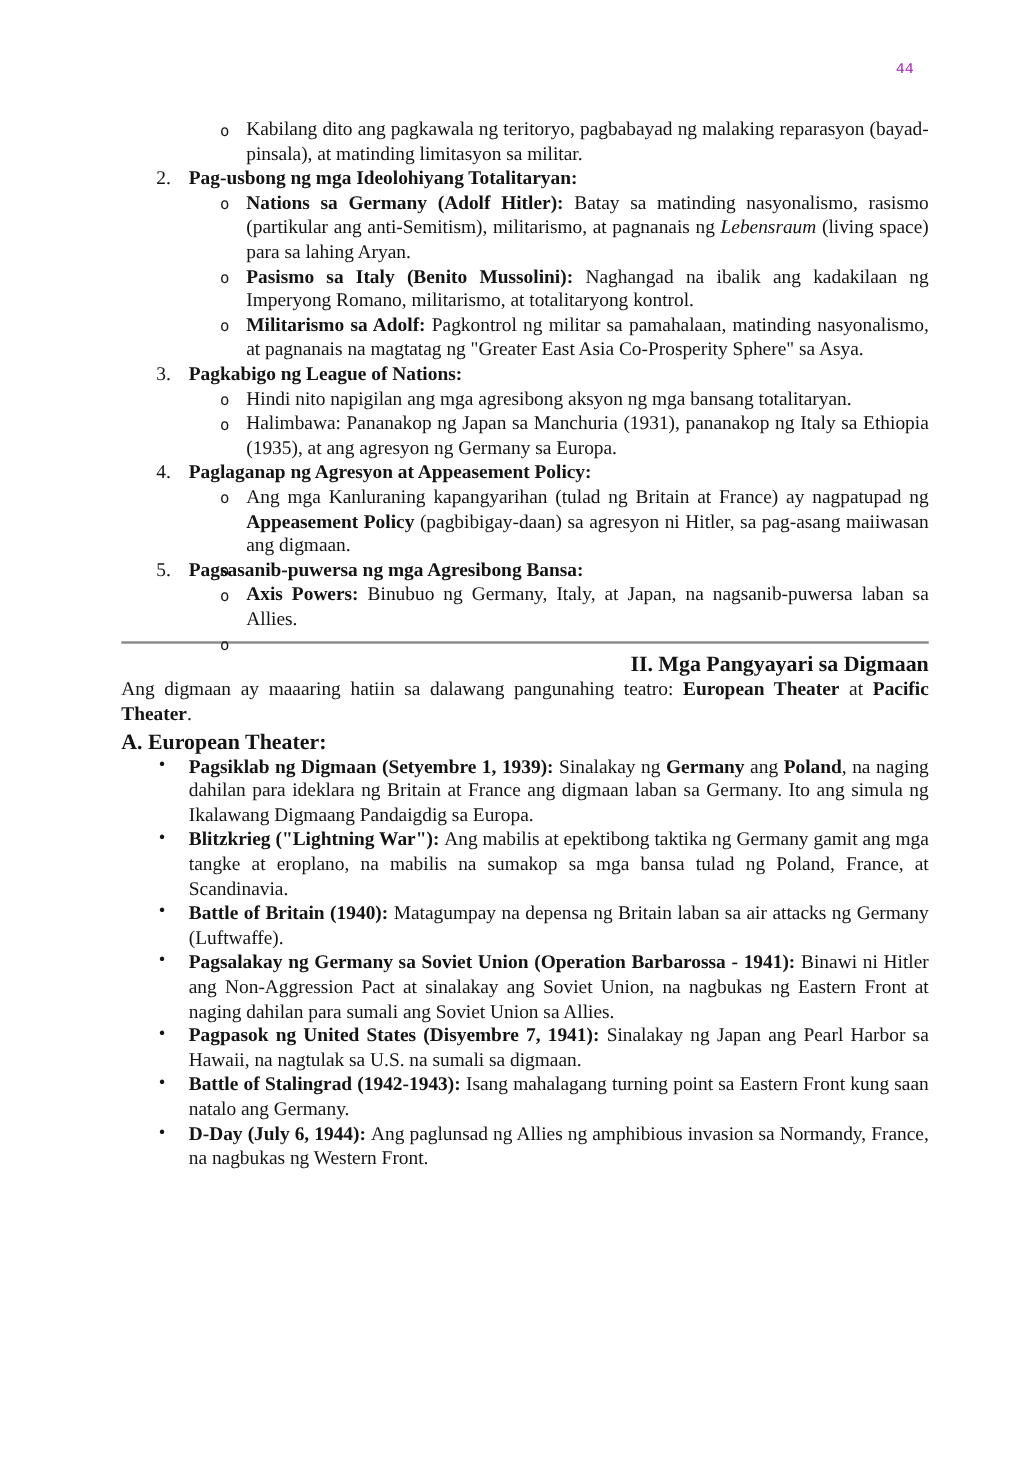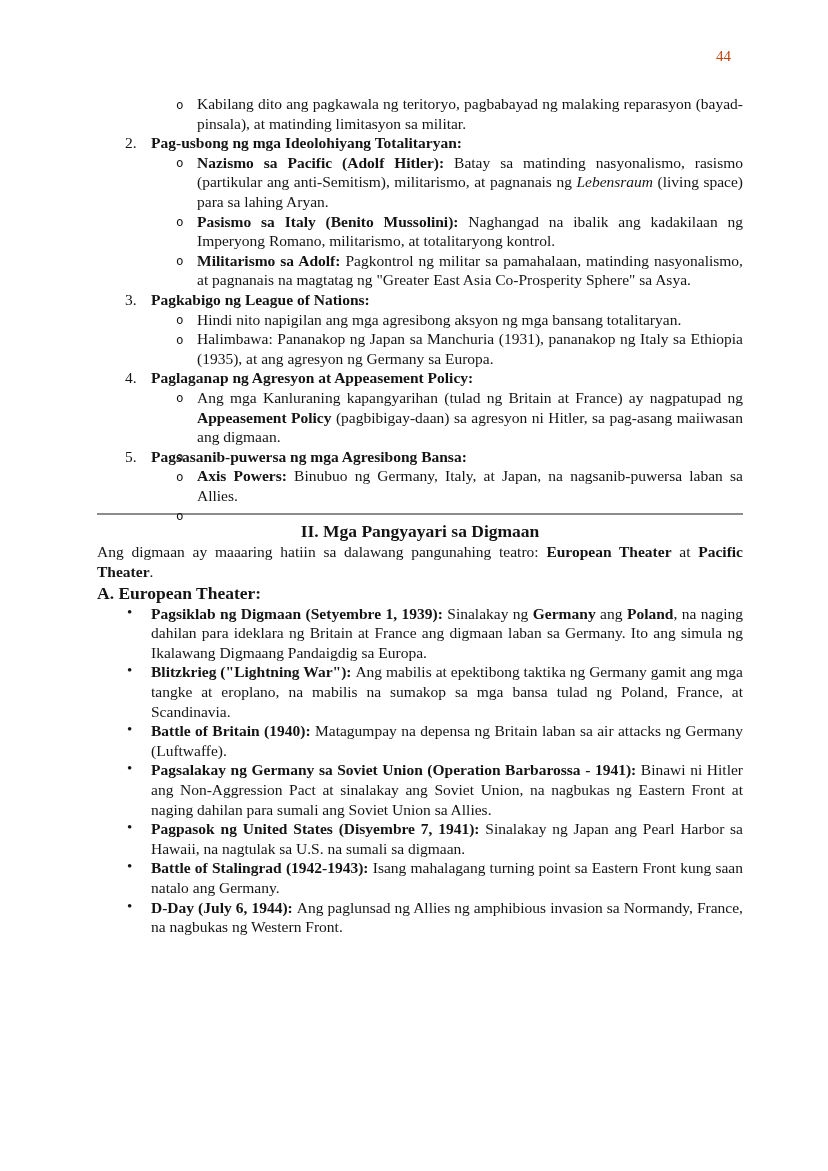--- a/index.html
+++ b/index.html
@@ -10,23 +10,23 @@
     position: relative;
     width: 828px; height: 1171px;
     background: #ffffff;
     color: #141414;
     font-family: "Liberation Serif", serif;
     overflow: hidden;
   }
   .page-number {
     position: absolute;
     top: 48px; right: 97px;
-    font-family: Liberation Serif, serif;
-    font-size: 15px;
-    color: #c2410c;
+    font-family: Liberation Mono, monospace;
+    font-size: 12px;
+    color: #a21caf;
   }
   .content {
     position: absolute;
     left: 97px; top: 94px;
     width: 646px;
     font-size: 15.5px;
     line-height: 19.6px;
     text-align: justify;
   }
   .li1 { position: relative; padding-left: 54px; }
@@ -47,21 +47,21 @@
   }
   .divider {
     border: none;
     border-top: 2.5px solid #8c8c8c;
     margin: 8px 0 5px 0;
   }
   .h2 {
     font-size: 17.5px;
     font-weight: bold;
     line-height: 22px;
-    text-align: center;
+    text-align: right;
   }
   .h3 {
     font-size: 17.5px;
     font-weight: bold;
     line-height: 22px;
     text-align: left;
   }
   .b { font-weight: bold; }
   .i { font-style: italic; }
 </style>
@@ -78,21 +78,21 @@
       <span class="circle-marker">o</span>
       <div><span>Kabilang dito ang pagkawala ng teritoryo, pagbabayad ng malaking reparasyon (bayad-pinsala), at matinding limitasyon sa militar.</span></div>
     </div>
 
     <div class="li1">
       <span class="num-marker">2.</span>
       <div class="li1-title">Pag-usbong ng mga Ideolohiyang Totalitaryan:</div>
     </div>
     <div class="li2">
       <span class="circle-marker">o</span>
-      <div><span class="b">Nazismo sa Pacific (Adolf Hitler): </span><span>Batay sa matinding nasyonalismo, rasismo (partikular ang anti-Semitism), militarismo, at pagnanais ng </span><span class="i">Lebensraum</span><span> (living space) para sa lahing Aryan.</span></div>
+      <div><span class="b">Nations sa Germany (Adolf Hitler): </span><span>Batay sa matinding nasyonalismo, rasismo (partikular ang anti-Semitism), militarismo, at pagnanais ng </span><span class="i">Lebensraum</span><span> (living space) para sa lahing Aryan.</span></div>
     </div>
     <div class="li2">
       <span class="circle-marker">o</span>
       <div><span class="b">Pasismo sa Italy (Benito Mussolini): </span><span>Naghangad na ibalik ang kadakilaan ng Imperyong Romano, militarismo, at totalitaryong kontrol.</span></div>
     </div>
     <div class="li2">
       <span class="circle-marker">o</span>
       <div><span class="b">Militarismo sa Adolf: </span><span>Pagkontrol ng militar sa pamahalaan, matinding nasyonalismo, at pagnanais na magtatag ng "Greater East Asia Co-Prosperity Sphere" sa Asya.</span></div>
     </div>
 

